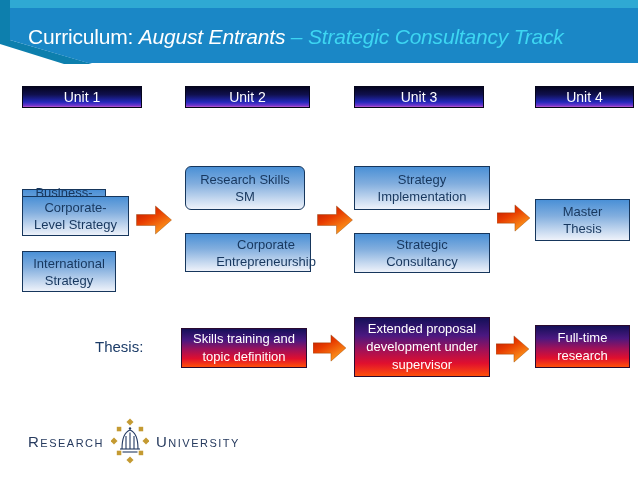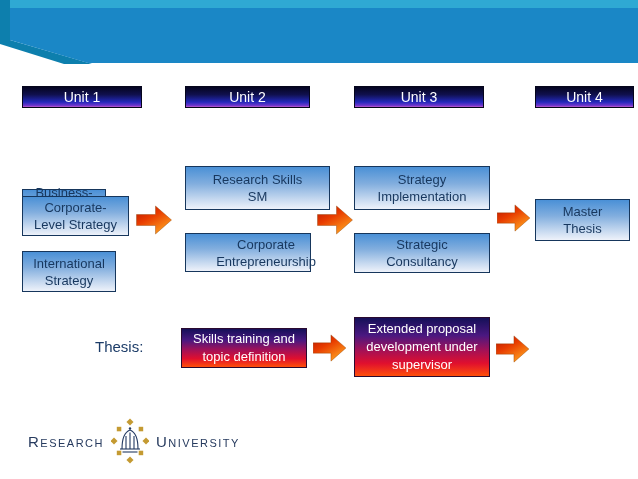--- a/index.html
+++ b/index.html
@@ -57,34 +57,37 @@
 </svg>
 
 <div class="slide">
 
   <svg class="header-svg" width="638" height="70">
     <rect x="0" y="0" width="638" height="8" fill="#2fa9d3"></rect>
     <polygon points="0,0 10,0 10,40 92,64 64,64 0,44" fill="#0d7fad"></polygon>
     <polygon points="10,8 638,8 638,63 88,63 10,40" fill="#1a87c6"></polygon>
   </svg>
 
+  <div class="title">
+    <span>Curriculum: </span><span class="it">August Entrants </span><span class="it accent">– Strategic Consultancy Track</span>
+  </div>
 
   <div class="box box-unit" style="left:22px;top:86px;width:120px;height:22px;">Unit 1</div>
   <div class="box box-unit" style="left:185px;top:86px;width:125px;height:22px;">Unit 2</div>
   <div class="box box-unit" style="left:354px;top:86px;width:130px;height:22px;">Unit 3</div>
   <div class="box box-unit" style="left:535px;top:86px;width:99px;height:22px;">Unit 4</div>
 
   <div class="box box-course" style="left:22px;top:145px;width:84px;height:40px;margin-top:44px;">Business-
 Level Strategy</div>
   <div class="box box-course" style="left:22px;top:196px;width:107px;height:40px;">Corporate-
 Level Strategy</div>
   <div class="box box-course" style="left:22px;top:251px;width:94px;height:41px;">International
 Strategy</div>
 
-  <div class="box box-course" style="left:185px;top:166px;width:145px;height:44px;">Research Skills
+  <div class="box box-course" style="left:185px;top:166px;width:120px;height:44px;border-radius:6px;">Research Skills
 SM</div>
   <div class="box box-course" style="left:185px;top:233px;width:126px;height:39px;padding-left:36px;">Corporate
 Entrepreneurship</div>
 
   <div class="box box-course" style="left:354px;top:166px;width:136px;height:44px;">Strategy
 Implementation</div>
   <div class="box box-course" style="left:354px;top:233px;width:136px;height:40px;">Strategic
 Consultancy</div>
 
   <div class="box box-course" style="left:535px;top:199px;width:95px;height:42px;">Master
@@ -100,20 +103,22 @@
     <polygon points="0,10.5 19,10.5 19,2 35,16 19,30 19,21.5 0,21.5" fill="url(#agrad)" stroke="#8a3c00" stroke-width="0.4"></polygon>
   </svg>
 
   <div class="thesis-label">Thesis:</div>
 
   <div class="box box-stage" style="left:181px;top:328px;width:126px;height:40px;">Skills training and
 topic definition</div>
   <div class="box box-stage" style="left:354px;top:317px;width:136px;height:60px;">Extended proposal
 development under
 supervisor</div>
+  <div class="box box-stage" style="left:535px;top:325px;width:95px;height:43px;">Full-time
+research</div>
 
   <svg class="arrow" style="left:313px;top:333px;" width="34" height="30" viewBox="0 0 36 32">
     <polygon points="0,10.5 19,10.5 19,2 35,16 19,30 19,21.5 0,21.5" fill="url(#agrad)" stroke="#8a3c00" stroke-width="0.4"></polygon>
   </svg>
   <svg class="arrow" style="left:496px;top:334px;" width="34" height="30" viewBox="0 0 36 32">
     <polygon points="0,10.5 19,10.5 19,2 35,16 19,30 19,21.5 0,21.5" fill="url(#agrad)" stroke="#8a3c00" stroke-width="0.4"></polygon>
   </svg>
 
   <div class="logo">
     <span class="word">Research</span>

